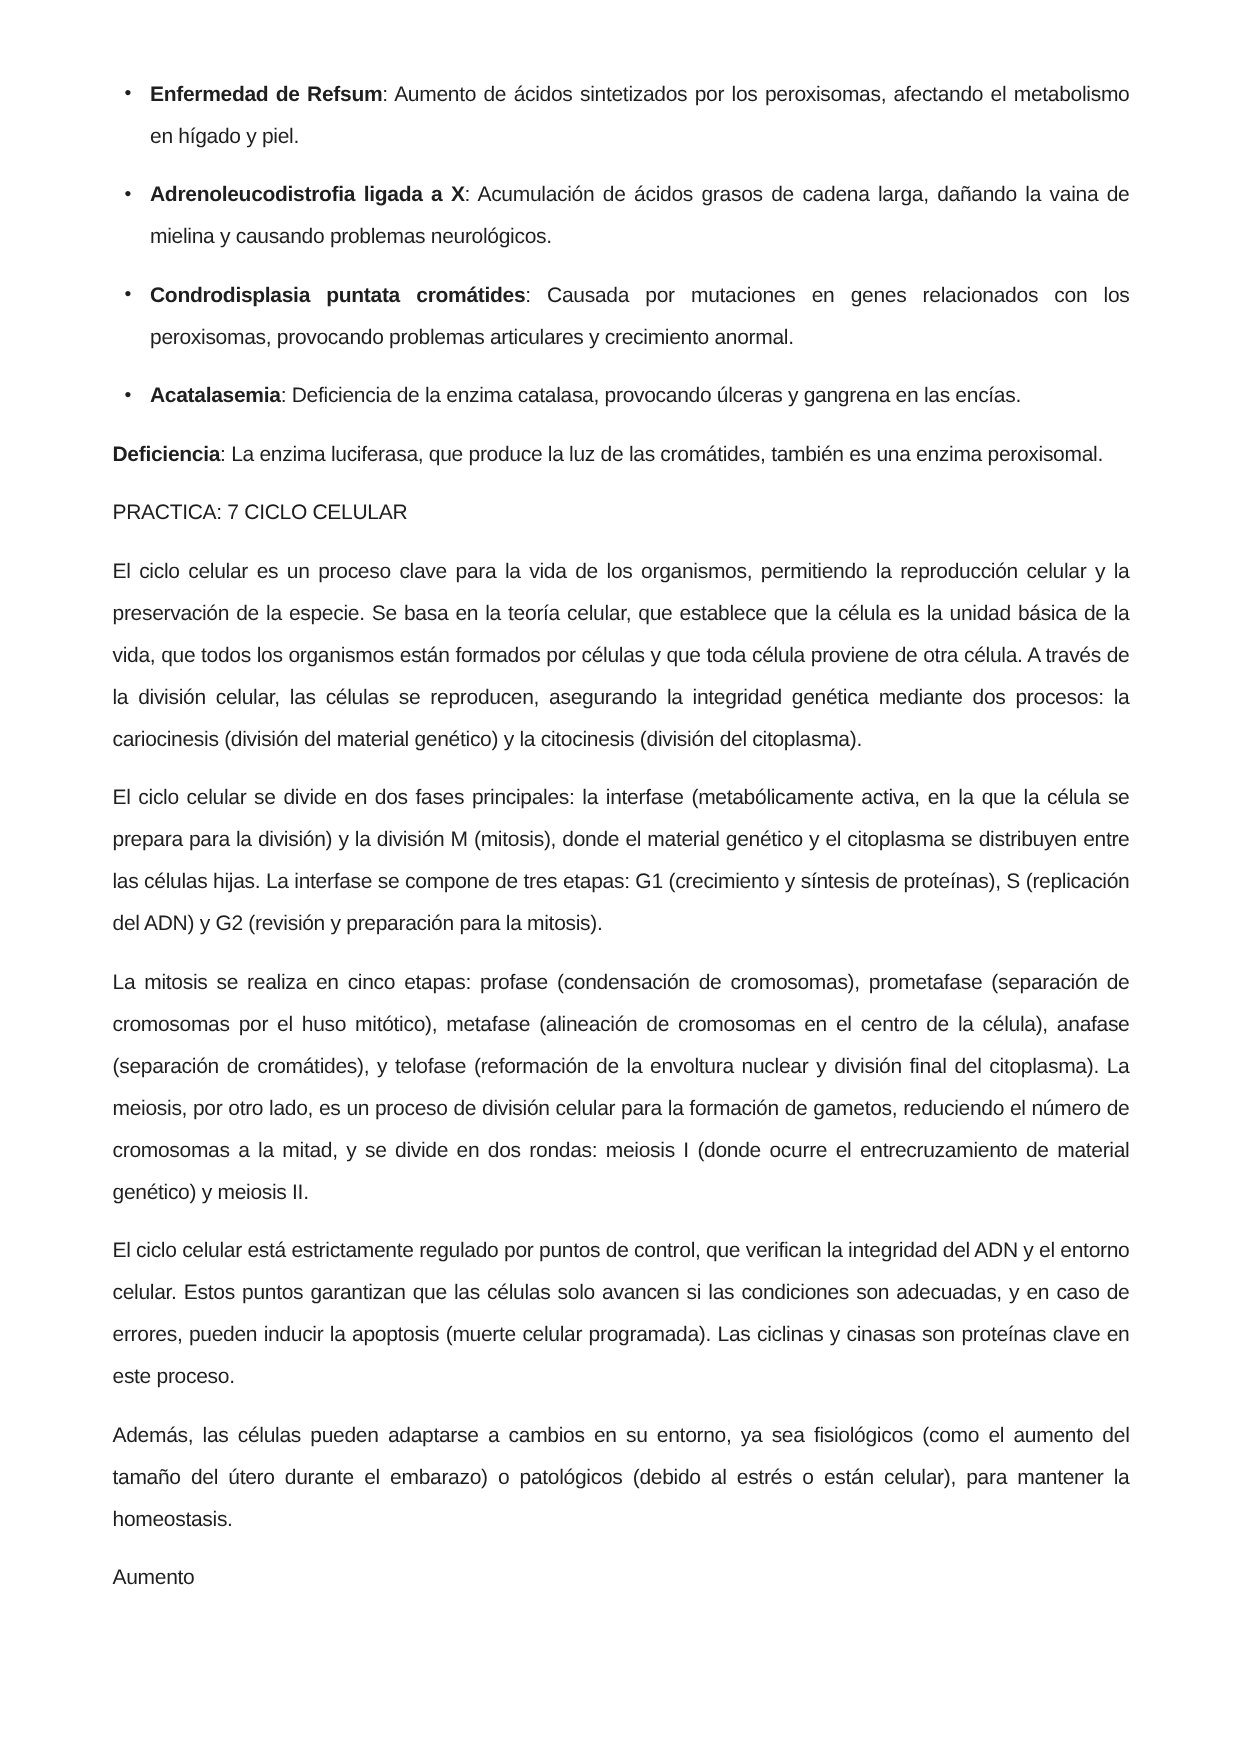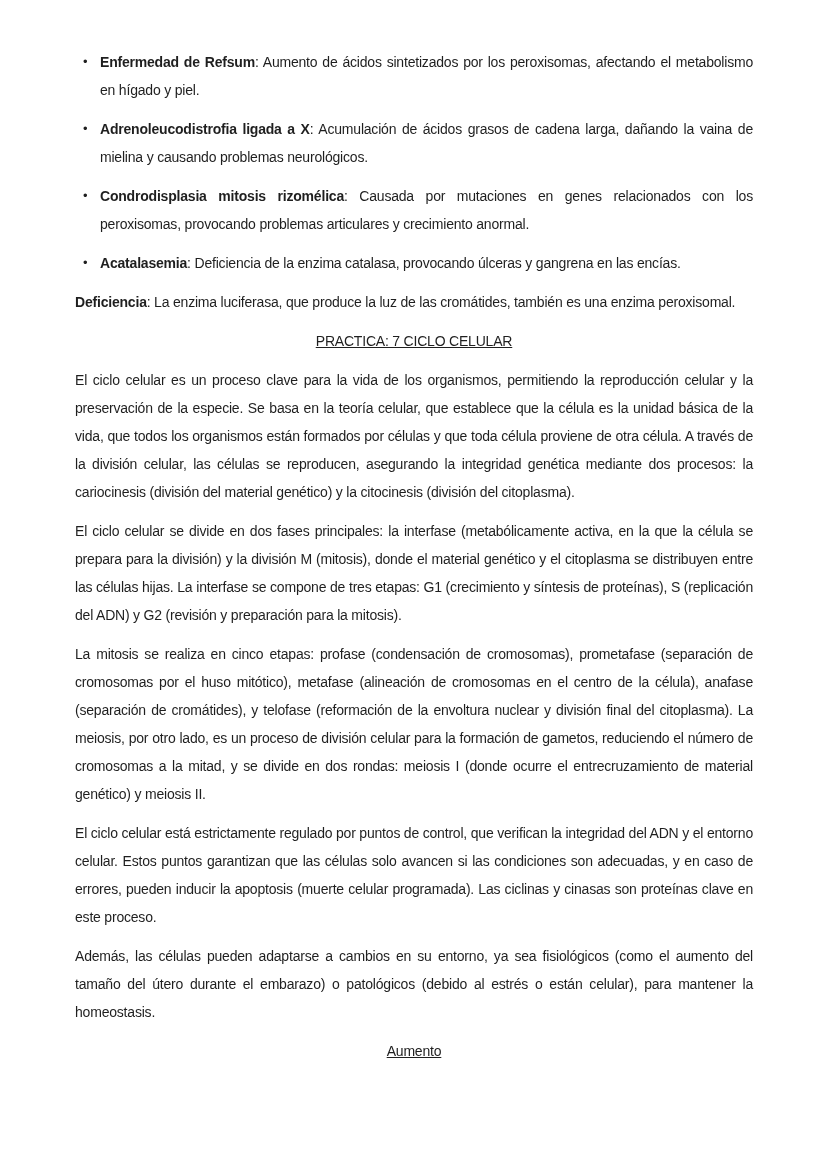--- a/index.html
+++ b/index.html
@@ -37,41 +37,40 @@
     left: 8px;
     top: 0;
     font-size: 13px;
   }
   p.body-par {
     margin: 0 0 11px 0;
     text-align: justify;
   }
   p.plain-line {
     margin: 0 0 11px 0;
-    text-align: center;
-    text-decoration: underline;
+    text-align: left;
   }
   .bold {
     font-weight: bold;
   }
 </style>
 </head>
 <body>
 
 <div class="page">
 
   <ul class="disease-list">
     <li>
       <span class="bullet-marker">•</span><span class="bold">Enfermedad de Refsum</span><span>: Aumento de ácidos sintetizados por los peroxisomas, afectando el metabolismo en hígado y piel.</span>
     </li>
     <li>
       <span class="bullet-marker">•</span><span class="bold">Adrenoleucodistrofia ligada a X</span><span>: Acumulación de ácidos grasos de cadena larga, dañando la vaina de mielina y causando problemas neurológicos.</span>
     </li>
     <li>
-      <span class="bullet-marker">•</span><span class="bold">Condrodisplasia mitosis rizomélica</span><span>: Causada por mutaciones en genes relacionados con los peroxisomas, provocando problemas articulares y crecimiento anormal.</span>
+      <span class="bullet-marker">•</span><span class="bold">Condrodisplasia puntata cromátides</span><span>: Causada por mutaciones en genes relacionados con los peroxisomas, provocando problemas articulares y crecimiento anormal.</span>
     </li>
     <li>
       <span class="bullet-marker">•</span><span class="bold">Acatalasemia</span><span>: Deficiencia de la enzima catalasa, provocando úlceras y gangrena en las encías.</span>
     </li>
   </ul>
 
   <p class="body-par">
     <span class="bold">Deficiencia</span><span>: La enzima luciferasa, que produce la luz de las cromátides, también es una enzima peroxisomal.</span>
   </p>
 

